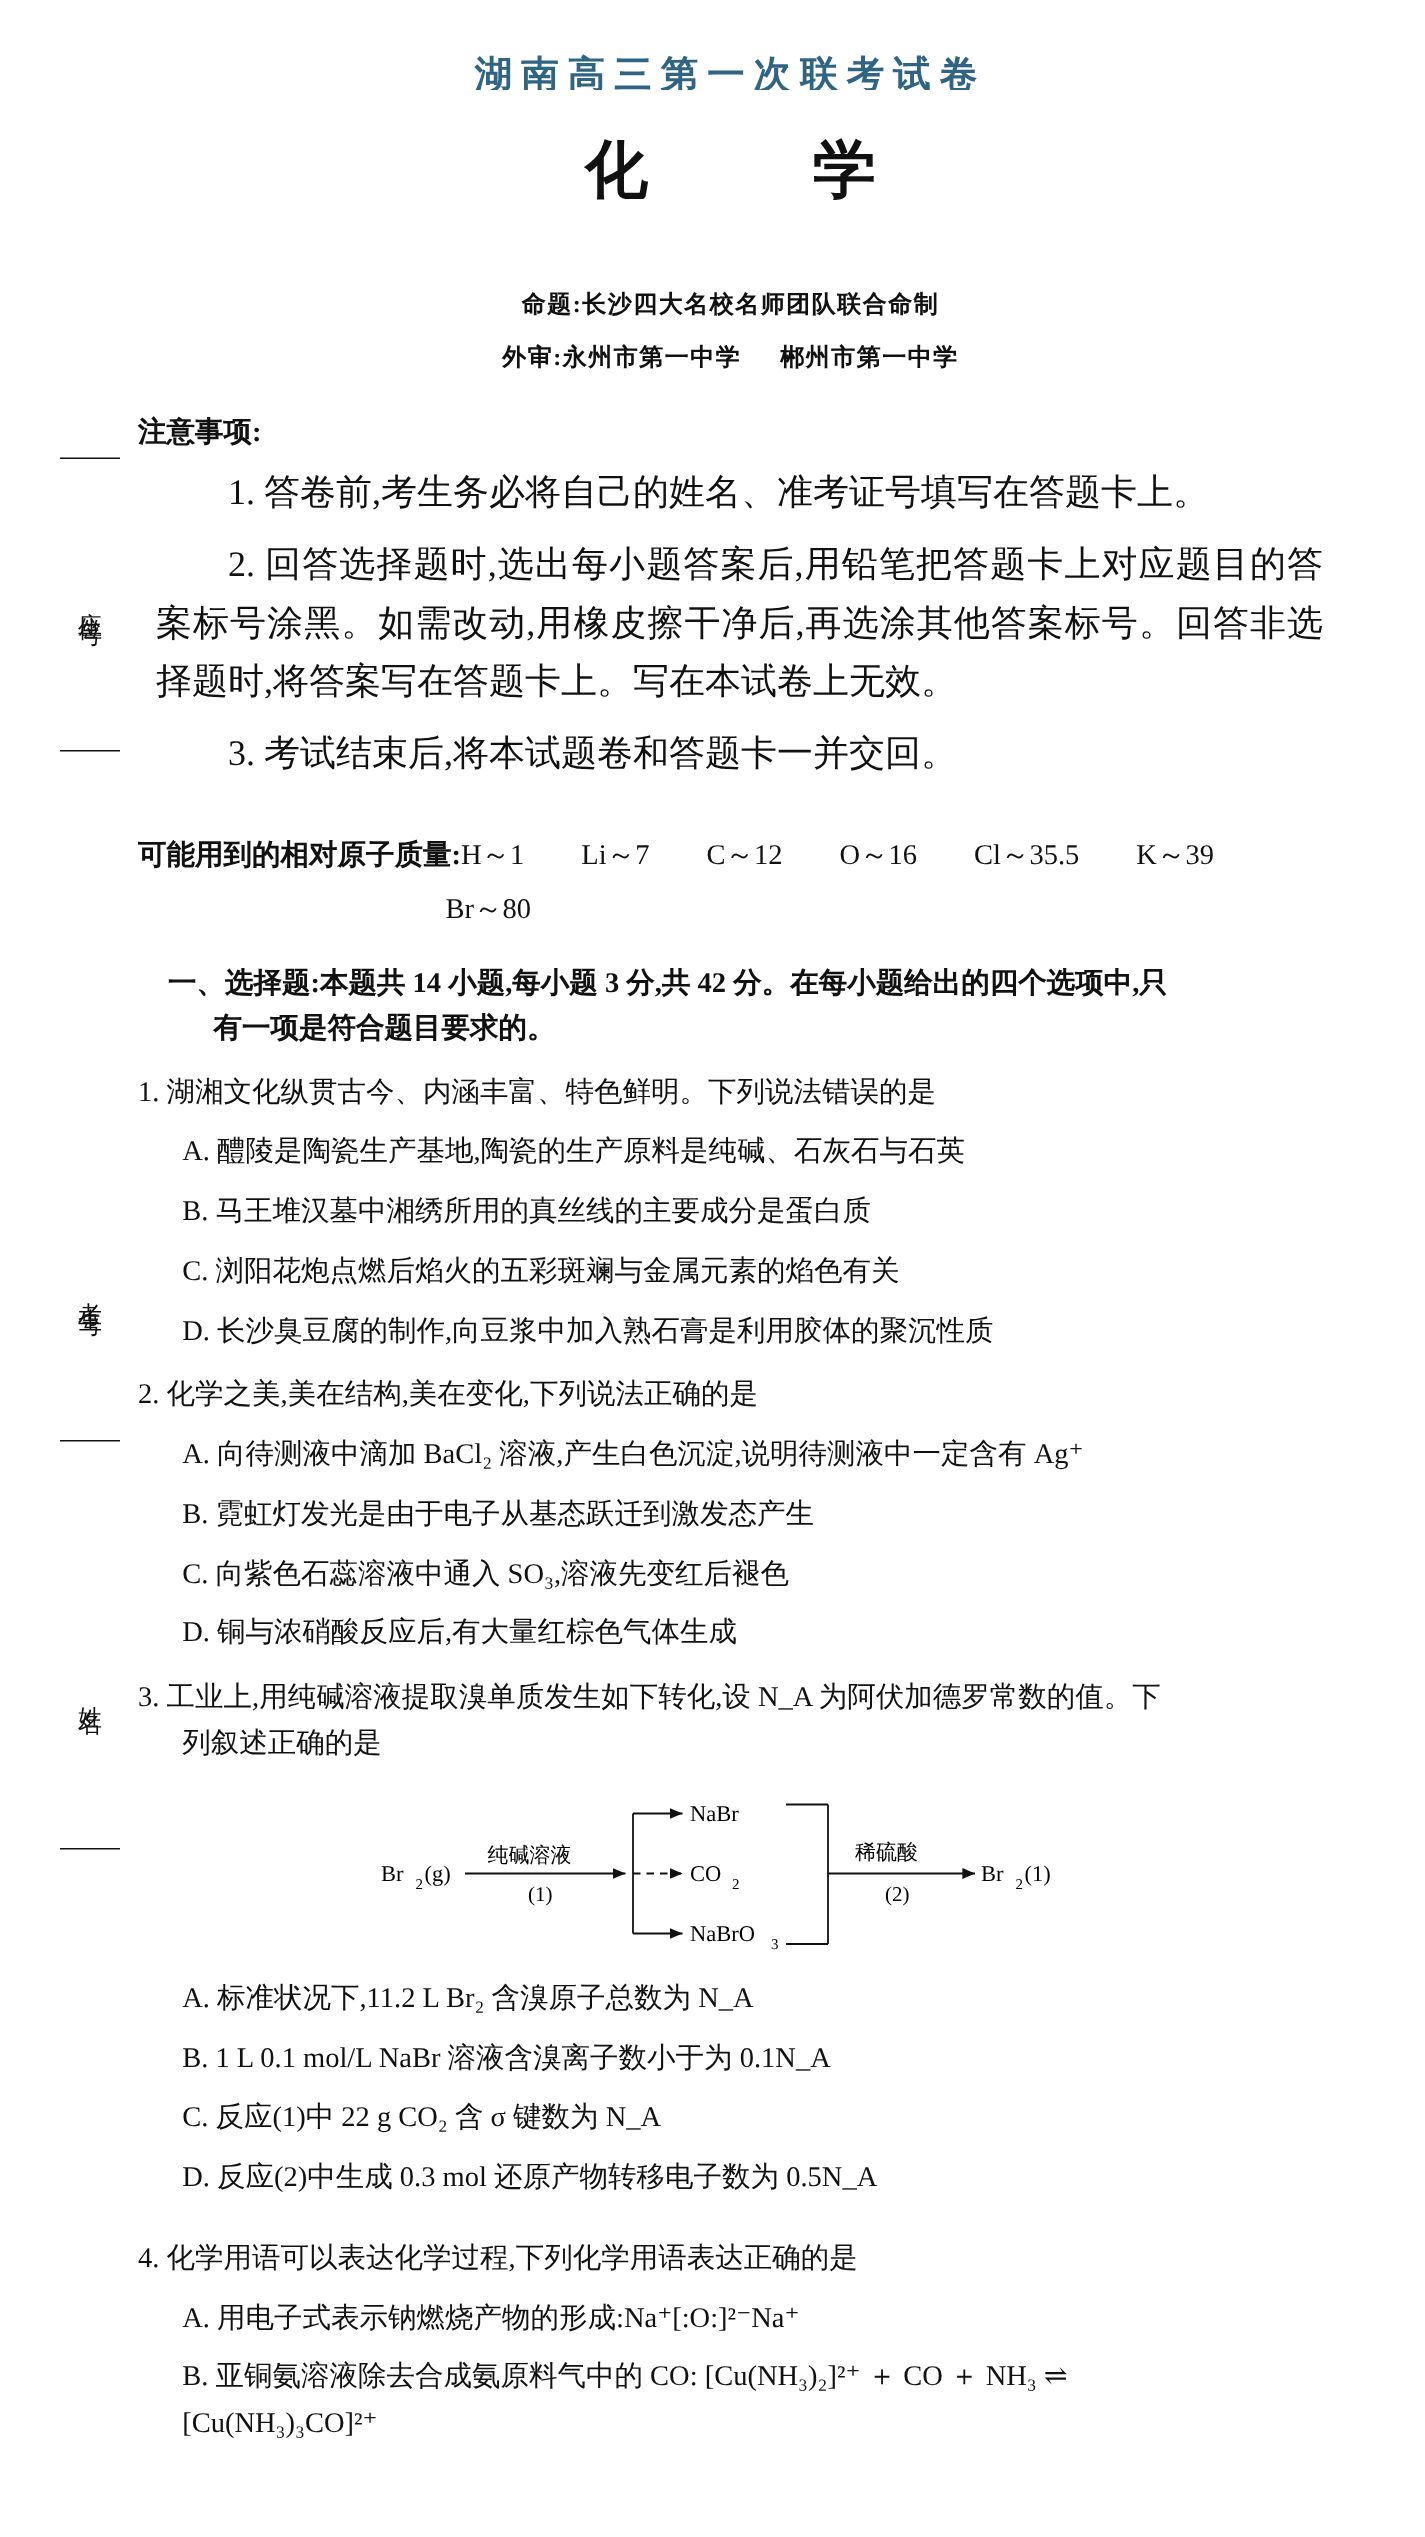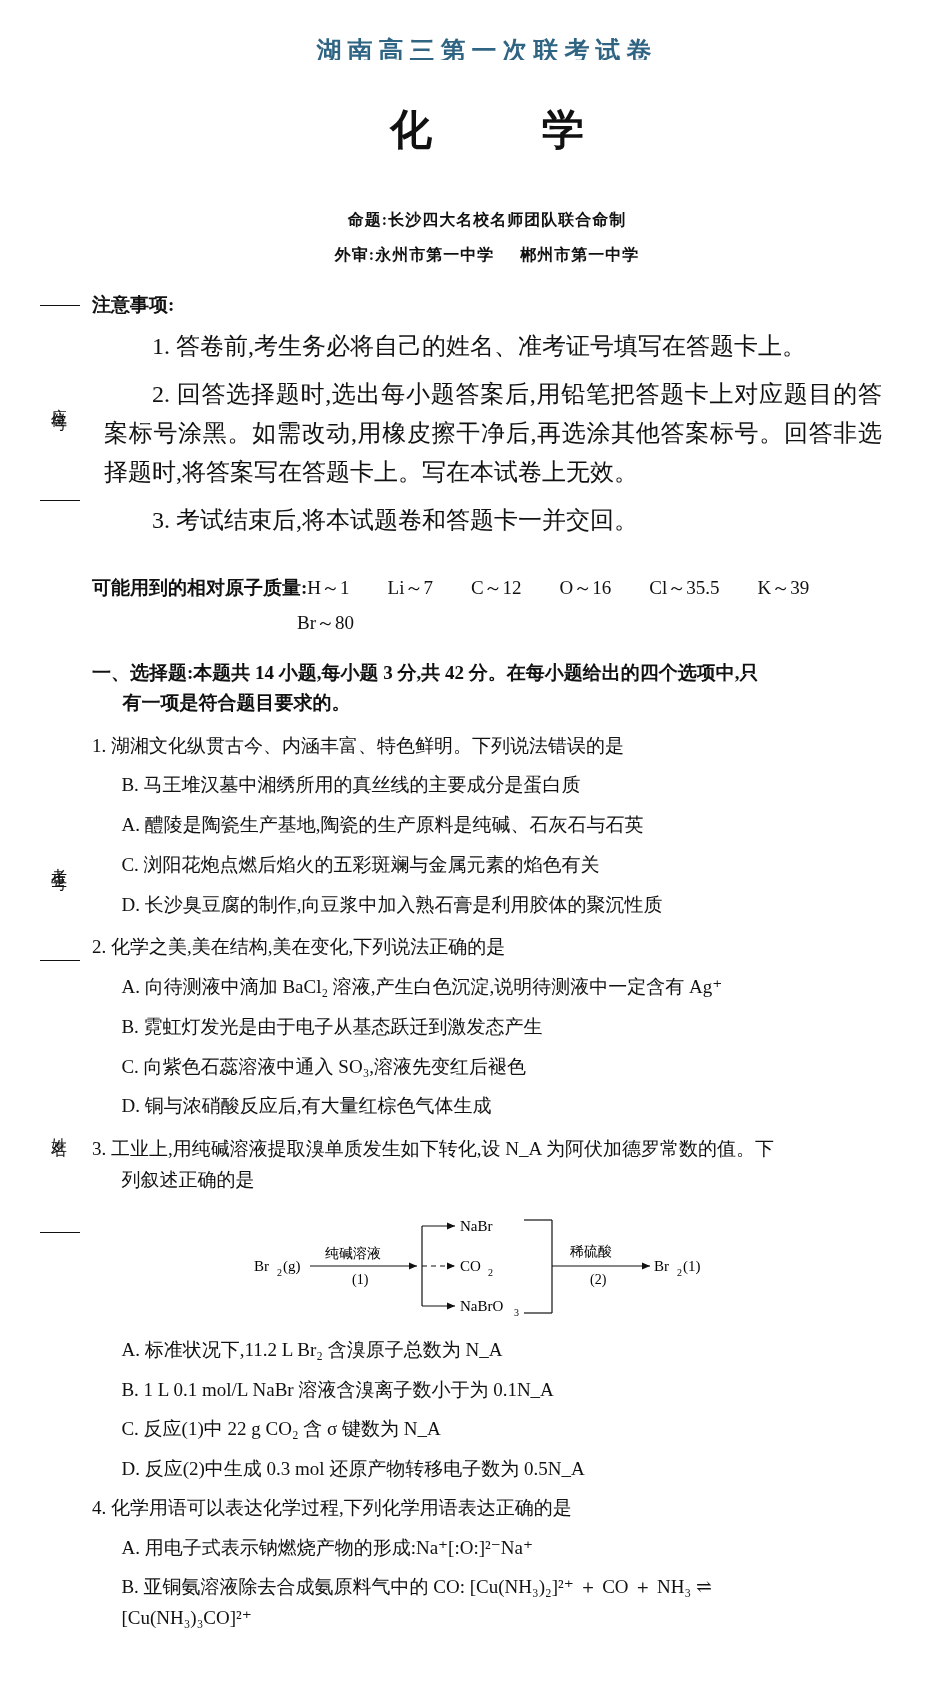--- a/index.html
+++ b/index.html
@@ -59,21 +59,21 @@
     height: 26px;
     overflow: hidden;
     line-height: 34px;
     opacity: .85;
   }
   .subject {
     text-align: center;
     font-size: 42px;
     font-weight: bold;
     letter-spacing: 34px;
-    margin: 42px 0 0 34px;
+    margin: 25px 0 0 34px;
     font-family: "Liberation Serif", serif;
   }
 
   .credit {
     margin-top: 52px;
     text-align: center;
     font-size: 16px;
     font-weight: bold;
     letter-spacing: 1px;
   }
@@ -105,20 +105,21 @@
     margin-top: 6px;
     padding-left: 205px;
     font-size: 19px;
   }
 
   .section-head {
     margin-top: 22px;
     font-size: 19px;
     line-height: 1.6;
     font-weight: bold;
+    margin-left: 20px;
   }
   .section-head .cont { display: block; padding-left: 1.6em; }
 
   .q {
     margin-top: 12px;
     font-size: 19px;
     line-height: 1.62;
   }
   .q .stem { display: block; }
   .q .opt {
@@ -129,21 +130,21 @@
   .q .cont { display: block; padding-left: 1.55em; }
 
   
   .diagram {
     margin: 10px 0 4px 0;
     display: flex;
     justify-content: center;
   }
   .diagram svg { display: block; }
 
-  .tail { margin-top: 8px; }
+  .tail { margin-top: 23px; }
 </style>
 </head>
 <body>
 
 <div class="left-rail">
   <div class="vrule" style="top:305px;"></div>
   <div class="vlabel" style="top:395px;">座位号</div>
   <div class="vrule" style="top:500px;"></div>
   <div class="vlabel" style="top:855px;">考生号</div>
   <div class="vrule" style="top:960px;"></div>
@@ -174,22 +175,22 @@
   </div>
   <div class="mass-second">Br～80</div>
 
   <div class="section-head">
     <span>一、选择题:本题共 14 小题,每小题 3 分,共 42 分。在每小题给出的四个选项中,只</span>
     <span class="cont">有一项是符合题目要求的。</span>
   </div>
 
   <div class="q">
     <span class="stem">1. 湖湘文化纵贯古今、内涵丰富、特色鲜明。下列说法错误的是</span>
+    <span class="opt">A. 醴陵是陶瓷生产基地,陶瓷的生产原料是纯碱、石灰石与石英</span>
     <span class="opt">B. 马王堆汉墓中湘绣所用的真丝线的主要成分是蛋白质</span>
-    <span class="opt">A. 醴陵是陶瓷生产基地,陶瓷的生产原料是纯碱、石灰石与石英</span>
     <span class="opt">C. 浏阳花炮点燃后焰火的五彩斑斓与金属元素的焰色有关</span>
     <span class="opt">D. 长沙臭豆腐的制作,向豆浆中加入熟石膏是利用胶体的聚沉性质</span>
   </div>
 
   <div class="q">
     <span class="stem">2. 化学之美,美在结构,美在变化,下列说法正确的是</span>
     <span class="opt">A. 向待测液中滴加 BaCl₂ 溶液,产生白色沉淀,说明待测液中一定含有 Ag⁺</span>
     <span class="opt">B. 霓虹灯发光是由于电子从基态跃迁到激发态产生</span>
     <span class="opt">C. 向紫色石蕊溶液中通入 SO₃,溶液先变红后褪色</span>
     <span class="opt">D. 铜与浓硝酸反应后,有大量红棕色气体生成</span>

